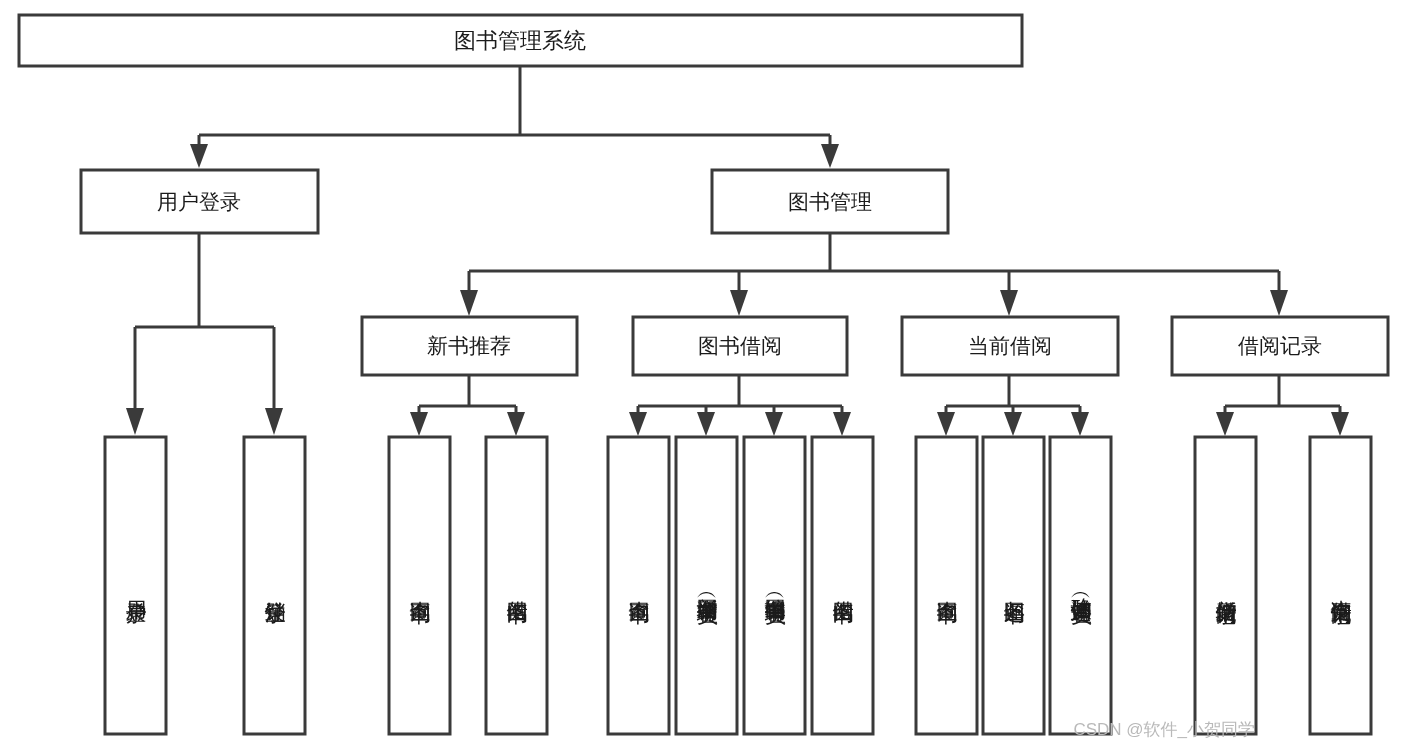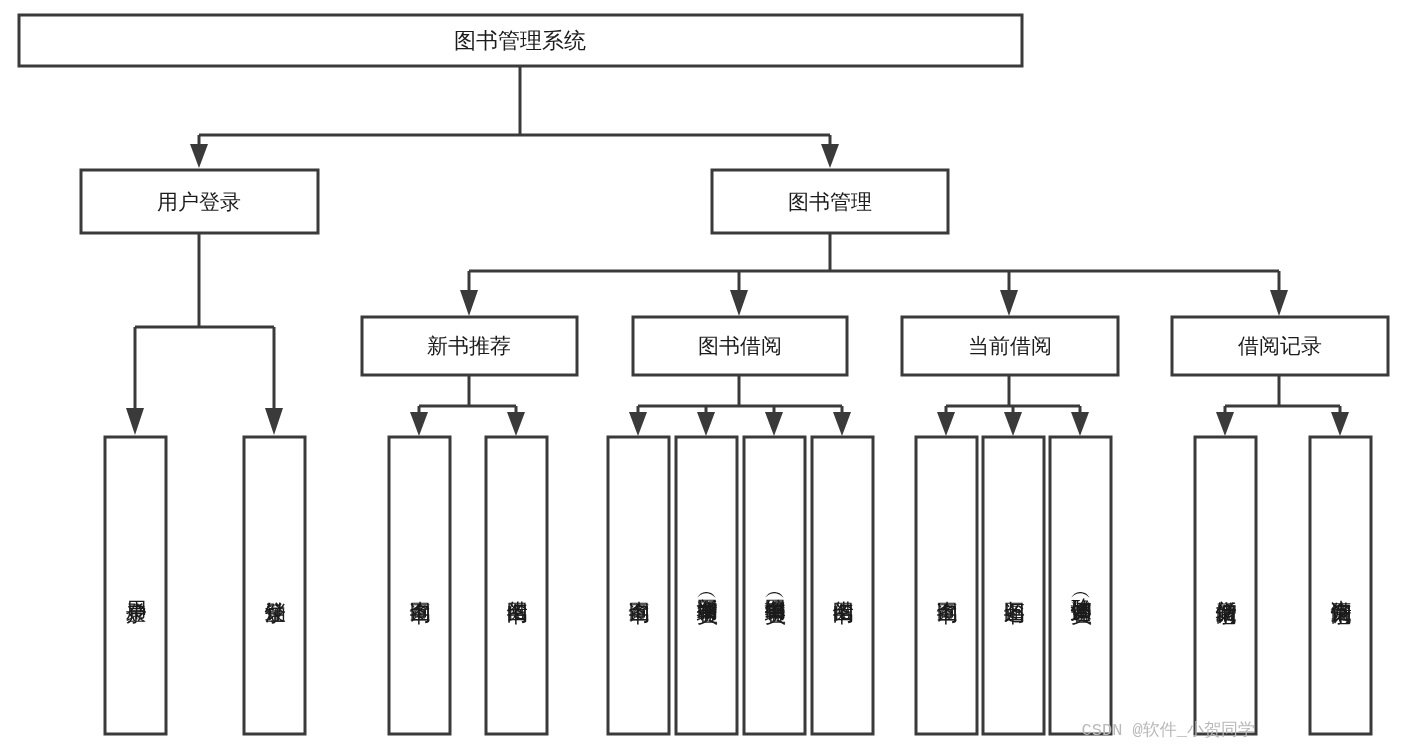--- a/index.html
+++ b/index.html
@@ -66,21 +66,21 @@
     line-height: 1.12;
     color: #1b1b1b;
     letter-spacing: 1px;
     white-space: nowrap;
     text-align: center;
   }
   .watermark {
     position: absolute;
     right: 10px;
     bottom: 6px;
-    font-family: Liberation Mono, monospace;
+    font-family: Liberation Sans, sans-serif;
     font-size: 17px;
     color: #b9b9b9;
     white-space: nowrap;
     pointer-events: none;
   }
 </style>
 </head>
 <body>
 
 <div id="diagram-root">

